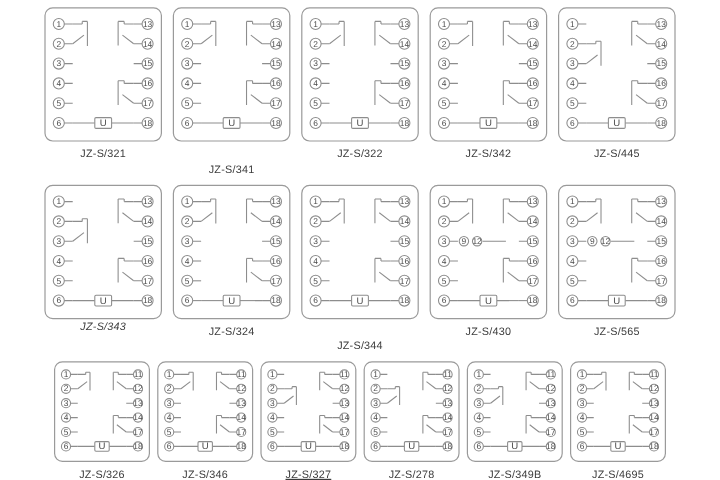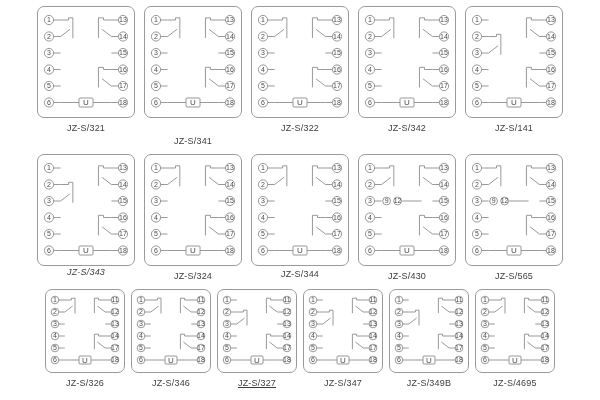--- a/index.html
+++ b/index.html
@@ -407,21 +407,21 @@
               <line x1="73.4" y1="79" x2="64.04" y2="71.8" class="wire"></line>
               <line x1="65.48" y1="60.34" x2="60.440000000000005" y2="60.34" class="wire"></line>
               <line x1="60.440000000000005" y1="60.34" x2="60.440000000000005" y2="80.44" class="wire"></line>
             </g>
             <line x1="22.6" y1="95.5" x2="41" y2="95.5" class="wire"></line>
             <line x1="55" y1="95.5" x2="73.4" y2="95.5" class="wire"></line>
             <rect x="41" y="91" width="14" height="9" rx="1" class="boxshape"></rect>
             <text x="48" y="98.3" text-anchor="middle" class="u-text" font-size="7.5">U</text>
           </svg>
         </div>
-        <div class="caption" style="margin-top: 5px;">JZ-S/141</div>
+        <div class="caption" style="margin-top: 5px;">JZ-S/445</div>
       </div>
     </div>
   <div class="row" id="row-1" style="gap: 9px; margin-top: 8px;">
       <div class="cell">
         <div class="panel">
           <svg width="96" height="110" viewBox="0 0 96 110">
             <circle cx="11" cy="13" r="4.6" class="circ"></circle>
             <text x="11" y="15.4" text-anchor="middle" class="term-text" font-size="6.4">1</text>
             <line x1="15.6" y1="13" x2="22.6" y2="13" class="wire"></line>
             <circle cx="11" cy="29.5" r="4.6" class="circ"></circle>
@@ -613,21 +613,21 @@
               <line x1="73.4" y1="79" x2="64.04" y2="71.8" class="wire"></line>
               <line x1="65.48" y1="60.34" x2="60.440000000000005" y2="60.34" class="wire"></line>
               <line x1="60.440000000000005" y1="60.34" x2="60.440000000000005" y2="80.44" class="wire"></line>
             </g>
             <line x1="22.6" y1="95.5" x2="41" y2="95.5" class="wire"></line>
             <line x1="55" y1="95.5" x2="73.4" y2="95.5" class="wire"></line>
             <rect x="41" y="91" width="14" height="9" rx="1" class="boxshape"></rect>
             <text x="48" y="98.3" text-anchor="middle" class="u-text" font-size="7.5">U</text>
           </svg>
         </div>
-        <div class="caption" style="margin-top: 3px;">JZ-S/344</div>
+        <div class="caption" style="margin-top: 17px;">JZ-S/344</div>
       </div>
       <div class="cell">
         <div class="panel">
           <svg width="96" height="110" viewBox="0 0 96 110">
             <circle cx="11" cy="13" r="4.6" class="circ"></circle>
             <text x="11" y="15.4" text-anchor="middle" class="term-text" font-size="6.4">1</text>
             <line x1="15.6" y1="13" x2="22.6" y2="13" class="wire"></line>
             <circle cx="11" cy="29.5" r="4.6" class="circ"></circle>
             <text x="11" y="31.9" text-anchor="middle" class="term-text" font-size="6.4">2</text>
             <line x1="15.6" y1="29.5" x2="22.6" y2="29.5" class="wire"></line>
@@ -1033,21 +1033,21 @@
               <line x1="59.2" y1="58" x2="51.400000000000006" y2="52" class="wire"></line>
               <line x1="52.6" y1="44.2" x2="48.400000000000006" y2="44.2" class="wire"></line>
               <line x1="48.400000000000006" y1="44.2" x2="48.400000000000006" y2="59.2" class="wire"></line>
             </g>
             <line x1="18.8" y1="70" x2="33" y2="70" class="wire"></line>
             <line x1="45" y1="70" x2="59.2" y2="70" class="wire"></line>
             <rect x="33" y="66" width="12" height="8" rx="1" class="boxshape"></rect>
             <text x="39" y="72.5" text-anchor="middle" class="u-text" font-size="6.6">U</text>
           </svg>
         </div>
-        <div class="caption" style="margin-top: 5px;">JZ-S/347</div>
+        <div class="caption" style="margin-top: 5px;">JZ-S/278</div>
       </div>
       <div class="cell">
         <div class="panel">
           <svg width="78" height="82" viewBox="0 0 78 82">
             <circle cx="9" cy="10" r="3.8" class="circ"></circle>
             <text x="9" y="12.1" text-anchor="middle" class="term-text" font-size="5.6">1</text>
             <line x1="12.8" y1="10" x2="18.8" y2="10" class="wire"></line>
             <circle cx="9" cy="22" r="3.8" class="circ"></circle>
             <text x="9" y="24.1" text-anchor="middle" class="term-text" font-size="5.6">2</text>
             <line x1="12.8" y1="22" x2="18.8" y2="22" class="wire"></line>

